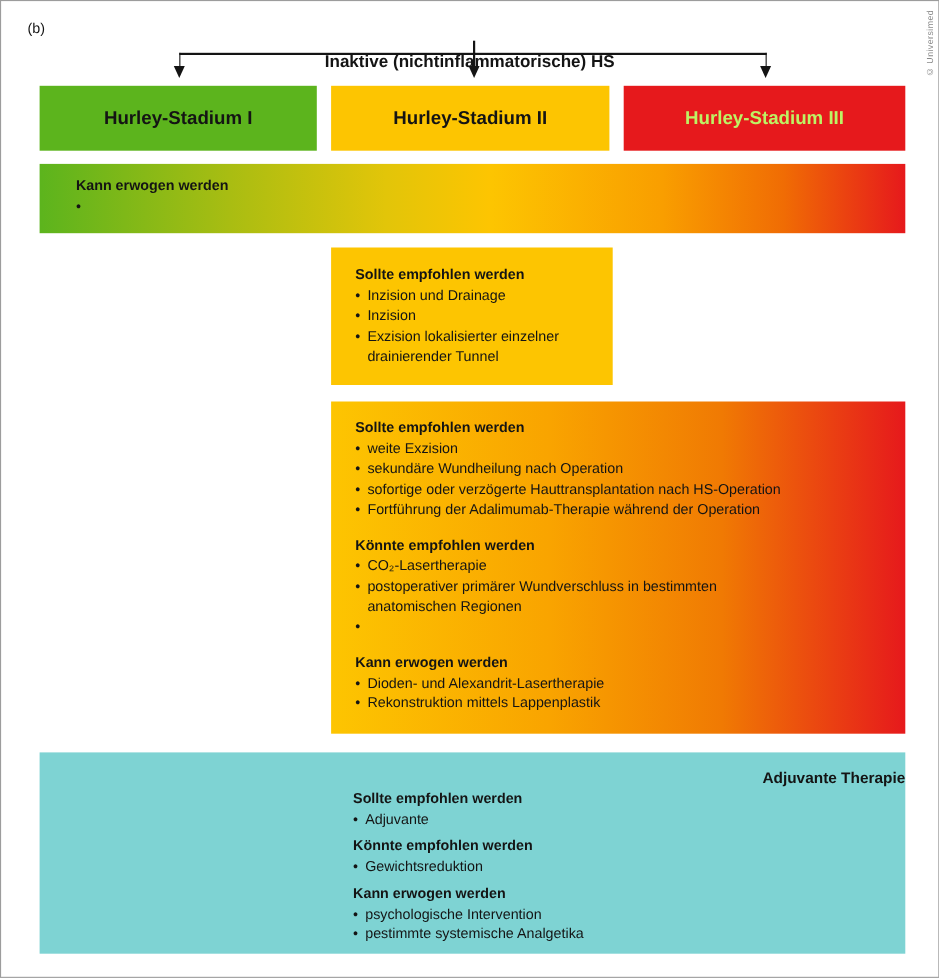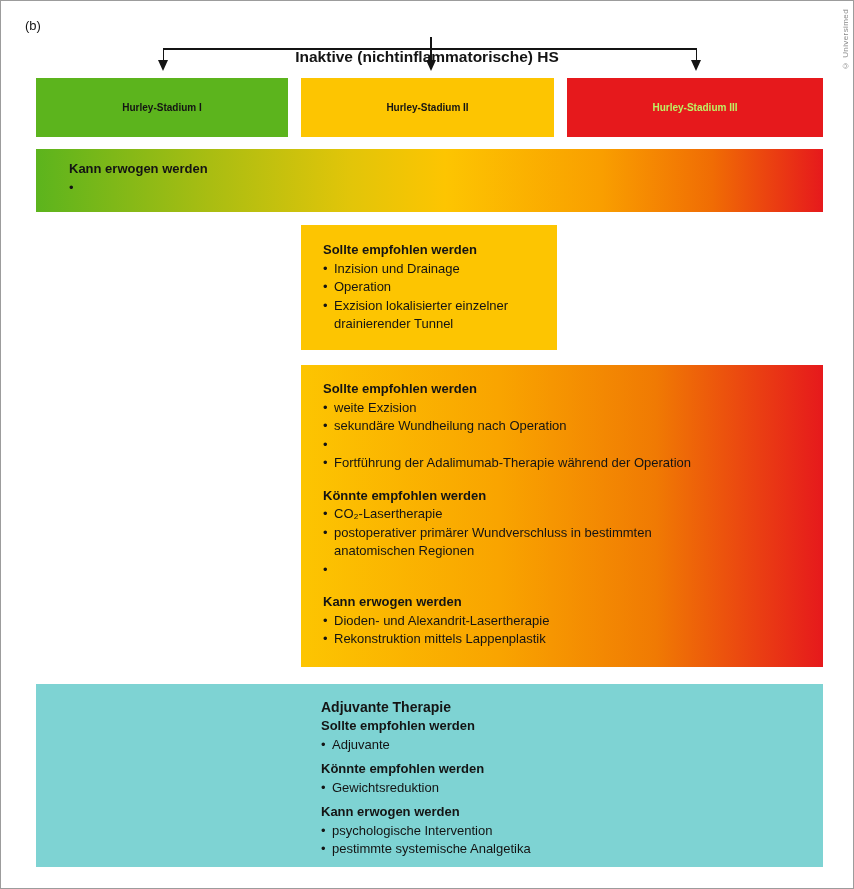--- a/index.html
+++ b/index.html
@@ -22,21 +22,21 @@
   .stem-2{left:429px;top:47px;height:13px;}
   .stem-3{left:694.5px;top:47px;height:13px;}
   .arrowhead{
     position:absolute;top:59px;width:0;height:0;
     border-left:5px solid transparent;border-right:5px solid transparent;border-top:11px solid #141414;
   }
   .ah-1{left:157px;}.ah-2{left:424.5px;}.ah-3{left:690px;}
   
   .stage{
     position:absolute;top:77px;height:59px;display:flex;align-items:center;justify-content:center;
-    font-weight:bold;font-size:10px;
+    font-weight:bold;font-size:17px;
   }
   .stage-1{left:35px;width:252px;}
   .stage-2{left:300px;width:253px;}
   .stage-3{left:566px;width:256px;color:#bef264;}
   
   .band{
     position:absolute;left:35px;top:148px;width:787px;height:63px;box-sizing:border-box;
     padding:11px 0 0 33px;
     background:linear-gradient(to right,#5cb41d 0%,#a9bd12 22%,#e2c509 40%,#fdc501 52%,#f99e00 72%,#f06c04 86%,#e6191c 100%);
   }
@@ -53,21 +53,21 @@
     position:absolute;left:35px;top:683px;width:787px;height:183px;box-sizing:border-box;
     padding:13px 0 0 285px;
   }
   
   .sec-heading{font-weight:bold;font-size:13px;line-height:18.5px;}
   .li{display:flex;font-size:13px;line-height:18.5px;}
   .li .dot{flex:none;width:11px;}
   .li .txt{white-space:pre-line;}
   .box-stage23 .section + .section{margin-top:14px;}
   .box-adjuvant .section + .section{margin-top:6px;}
-  .adjuvant-title{font-weight:bold;font-size:14px;line-height:20px;}
+  .adjuvant-title{font-weight:bold;font-size:14px;line-height:20px;text-align:right;}
 </style>
 </head>
 <body>
 
 <div class="canvas">
 
   <div class="fig-label">(b)</div>
   <div class="title">Inaktive (nichtinflammatorische) HS</div>
   <div class="copyright">© Universimed</div>
 
@@ -95,21 +95,21 @@
 
   <div class="box-stage2" style="background: rgb(253, 197, 1);">
     <div class="section">
       <div class="sec-heading">Sollte empfohlen werden</div>
       <div class="li">
         <span class="dot">•</span>
         <span class="txt">Inzision und Drainage</span>
       </div>
       <div class="li">
         <span class="dot">•</span>
-        <span class="txt">Operation</span>
+        <span class="txt">Inzision</span>
       </div>
       <div class="li">
         <span class="dot">•</span>
         <span class="txt">Exzision lokalisierter einzelner
 drainierender Tunnel</span>
       </div>
     </div>
   </div>
 
   <div class="box-stage23">
@@ -118,20 +118,21 @@
       <div class="li">
         <span class="dot">•</span>
         <span class="txt">weite Exzision</span>
       </div>
       <div class="li">
         <span class="dot">•</span>
         <span class="txt">sekundäre Wundheilung nach Operation</span>
       </div>
       <div class="li">
         <span class="dot">•</span>
+        <span class="txt">sofortige oder verzögerte Hauttransplantation nach HS-Operation</span>
       </div>
       <div class="li">
         <span class="dot">•</span>
         <span class="txt">Fortführung der Adalimumab-Therapie während der Operation</span>
       </div>
     </div>
     <div class="section">
       <div class="sec-heading">Könnte empfohlen werden</div>
       <div class="li">
         <span class="dot">•</span>

